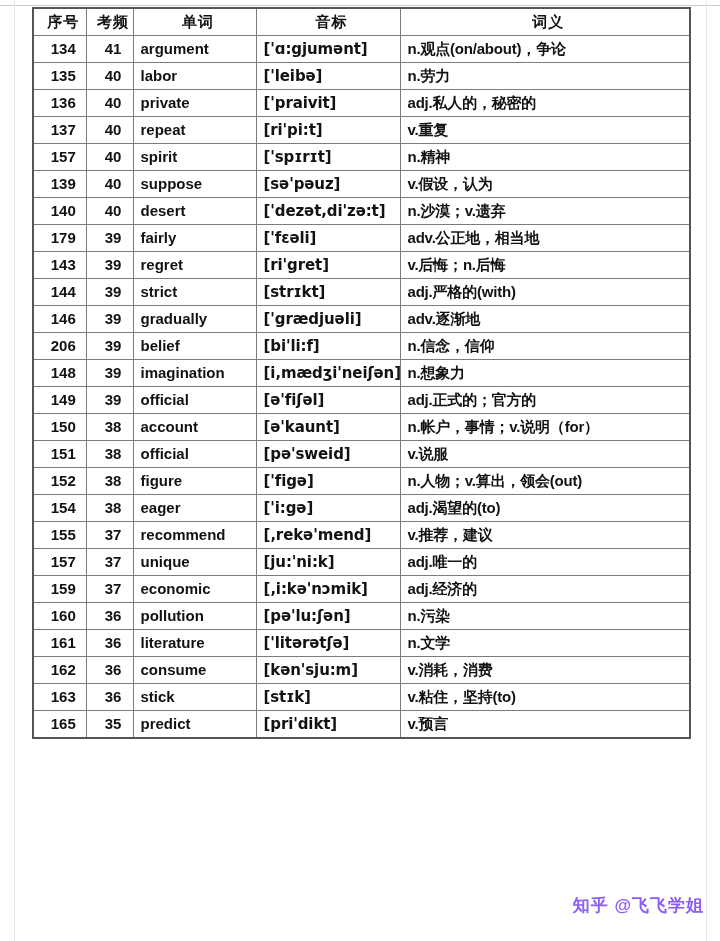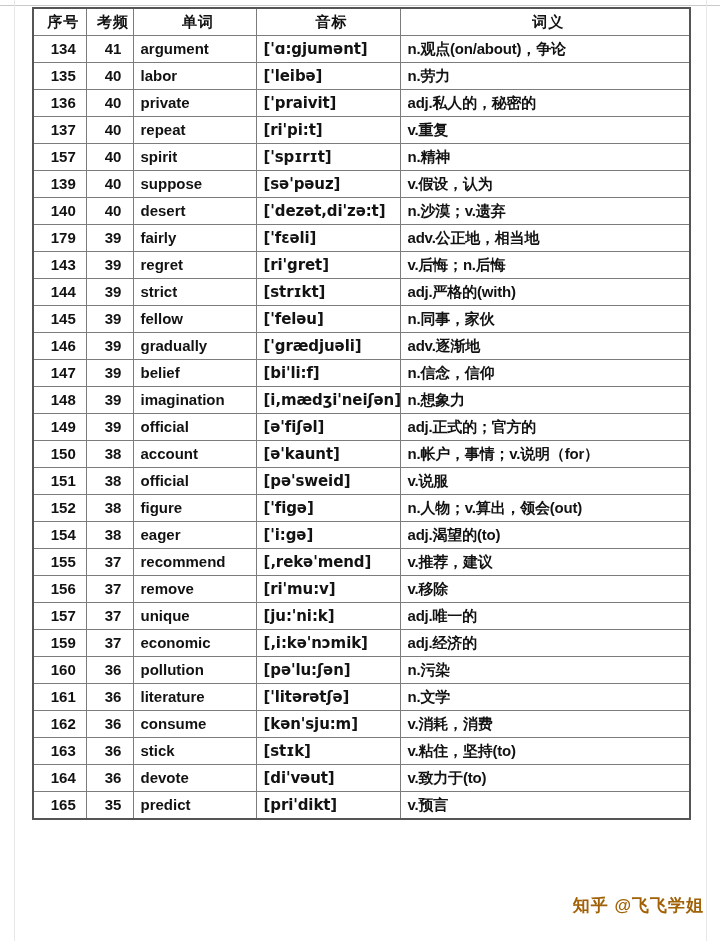--- a/index.html
+++ b/index.html
@@ -107,21 +107,21 @@
   td.mean {
     font-size: 15px;
     letter-spacing: -0.2px;
   }
 
   .watermark {
     position: absolute;
     right: 16px;
     bottom: 24px;
     font-size: 17px;
-    color: #a16207;
+    color: #8b5cf6;
     font-weight: bold;
     letter-spacing: 1px;
     pointer-events: none;
     user-select: none;
     white-space: nowrap;
   }
 </style>
 </head>
 <body>
 
@@ -212,35 +212,28 @@
           <td class="mean">v.后悔；n.后悔</td>
         </tr>
         <tr>
           <td class="idx">144</td>
           <td class="freq">39</td>
           <td class="word">strict</td>
           <td class="phon">[strɪkt]</td>
           <td class="mean">adj.严格的(with)</td>
         </tr>
         <tr>
-          <td class="idx">145</td>
-          <td class="freq">39</td>
-          <td class="word">fellow</td>
-          <td class="phon">['feləu]</td>
-          <td class="mean">n.同事，家伙</td>
-        </tr>
-        <tr>
           <td class="idx">146</td>
           <td class="freq">39</td>
           <td class="word">gradually</td>
           <td class="phon">['grædjuəli]</td>
           <td class="mean">adv.逐渐地</td>
         </tr>
         <tr>
-          <td class="idx">147</td>
+          <td class="idx">206</td>
           <td class="freq">39</td>
           <td class="word">belief</td>
           <td class="phon">[bi'li:f]</td>
           <td class="mean">n.信念，信仰</td>
         </tr>
         <tr>
           <td class="idx">148</td>
           <td class="freq">39</td>
           <td class="word">imagination</td>
           <td class="phon">[i‚mædʒi'neiʃən]</td>
@@ -282,27 +275,20 @@
           <td class="mean">adj.渴望的(to)</td>
         </tr>
         <tr>
           <td class="idx">155</td>
           <td class="freq">37</td>
           <td class="word">recommend</td>
           <td class="phon">[‚rekə'mend]</td>
           <td class="mean">v.推荐，建议</td>
         </tr>
         <tr>
-          <td class="idx">156</td>
-          <td class="freq">37</td>
-          <td class="word">remove</td>
-          <td class="phon">[ri'mu:v]</td>
-          <td class="mean">v.移除</td>
-        </tr>
-        <tr>
           <td class="idx">157</td>
           <td class="freq">37</td>
           <td class="word">unique</td>
           <td class="phon">[ju:'ni:k]</td>
           <td class="mean">adj.唯一的</td>
         </tr>
         <tr>
           <td class="idx">159</td>
           <td class="freq">37</td>
           <td class="word">economic</td>
@@ -331,27 +317,20 @@
           <td class="mean">v.消耗，消费</td>
         </tr>
         <tr>
           <td class="idx">163</td>
           <td class="freq">36</td>
           <td class="word">stick</td>
           <td class="phon">[stɪk]</td>
           <td class="mean">v.粘住，坚持(to)</td>
         </tr>
         <tr>
-          <td class="idx">164</td>
-          <td class="freq">36</td>
-          <td class="word">devote</td>
-          <td class="phon">[di'vəut]</td>
-          <td class="mean">v.致力于(to)</td>
-        </tr>
-        <tr>
           <td class="idx">165</td>
           <td class="freq">35</td>
           <td class="word">predict</td>
           <td class="phon">[pri'dikt]</td>
           <td class="mean">v.预言</td>
         </tr>
       </tbody>
   </table>
 </div>
 

